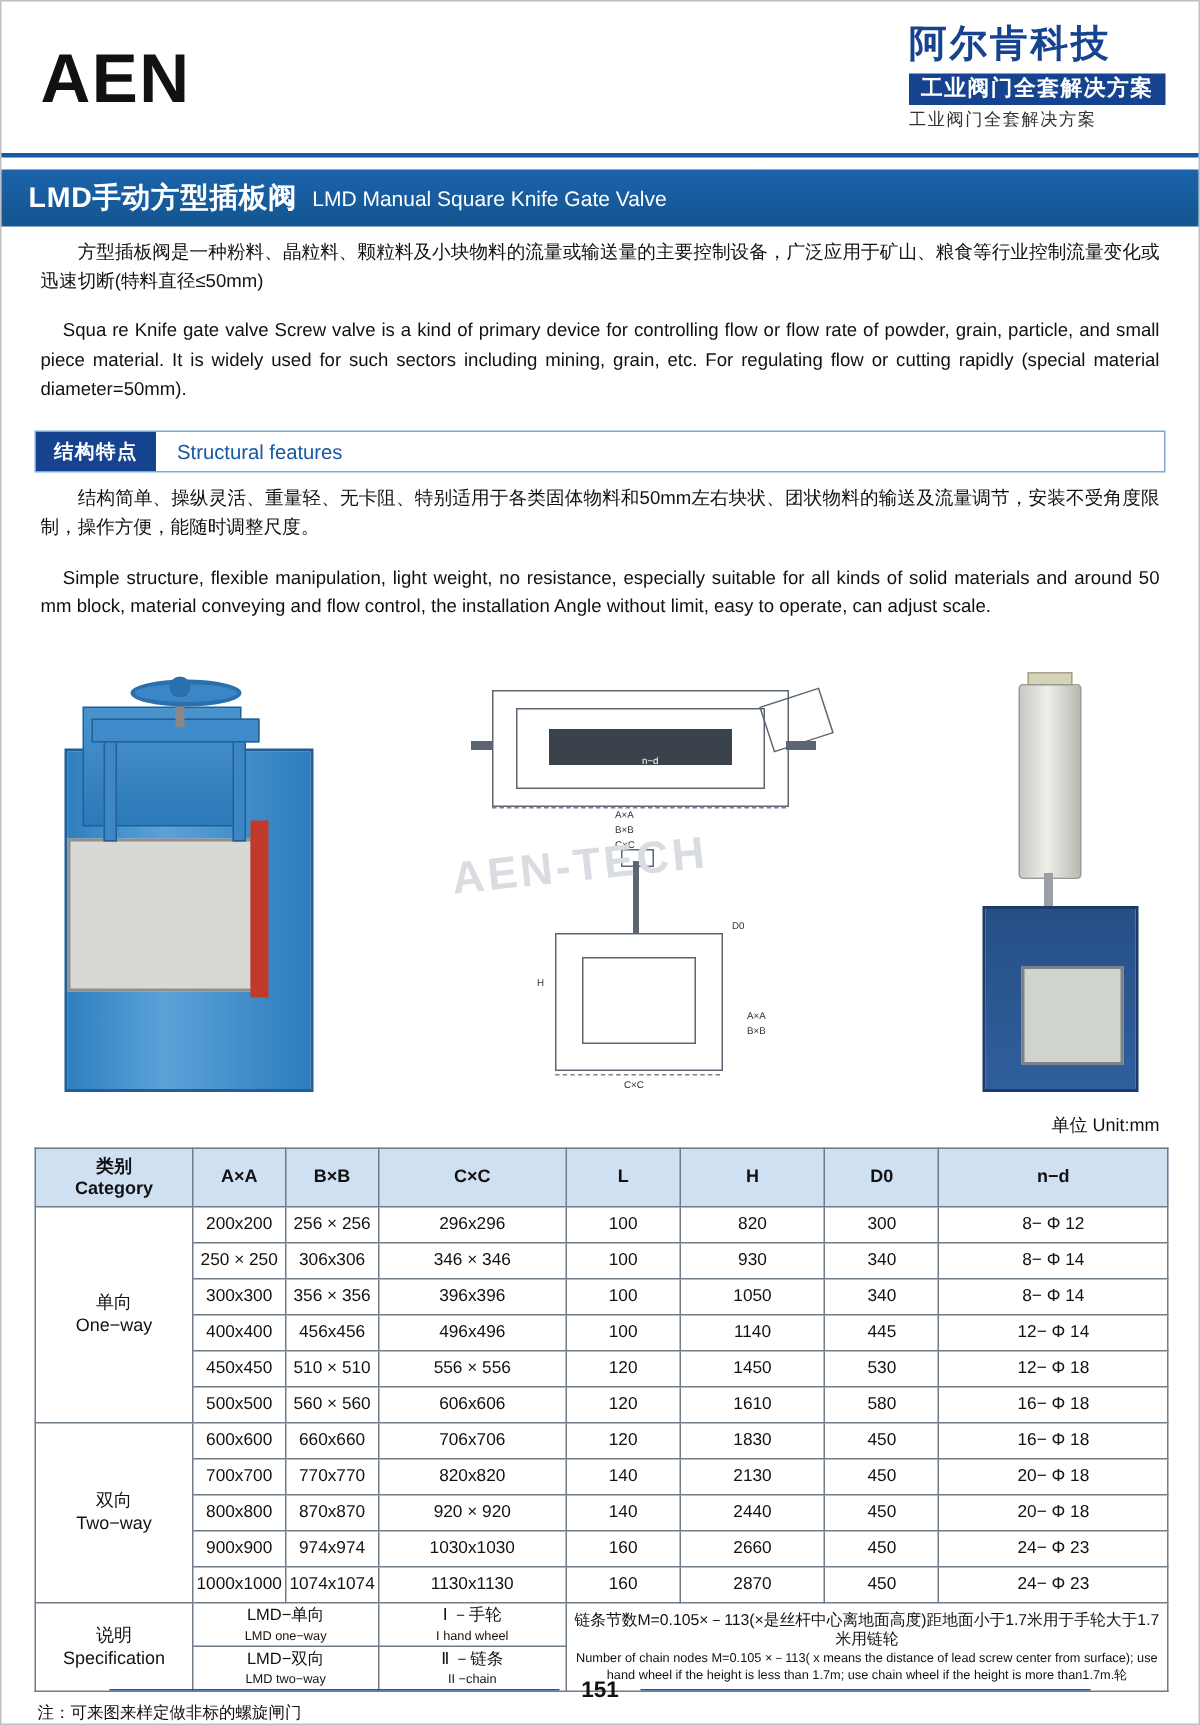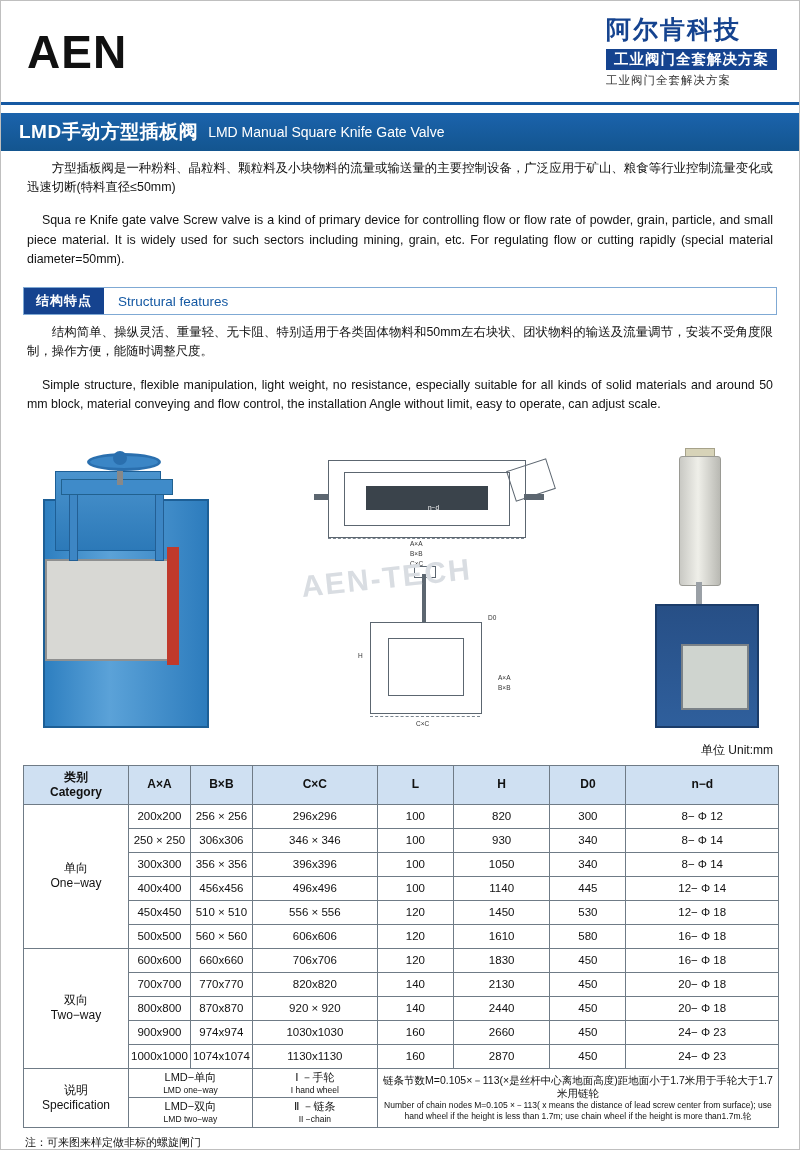--- a/index.html
+++ b/index.html
@@ -439,14 +439,19 @@
         <td class="spec-mid">
           <span class="two-line">Ⅱ －链条</span>
           <span class="two-line small-en">II −chain</span>
         </td>
       </tr>
     </tbody>
   </table>
 
   <div class="note">注：可来图来样定做非标的螺旋闸门</div>
 
+  <div class="footer">
+    <div class="rule"></div>
+    <div class="pg">151</div>
+    <div class="rule"></div>
+  </div>
 
 </div>
 
 </body></html>

